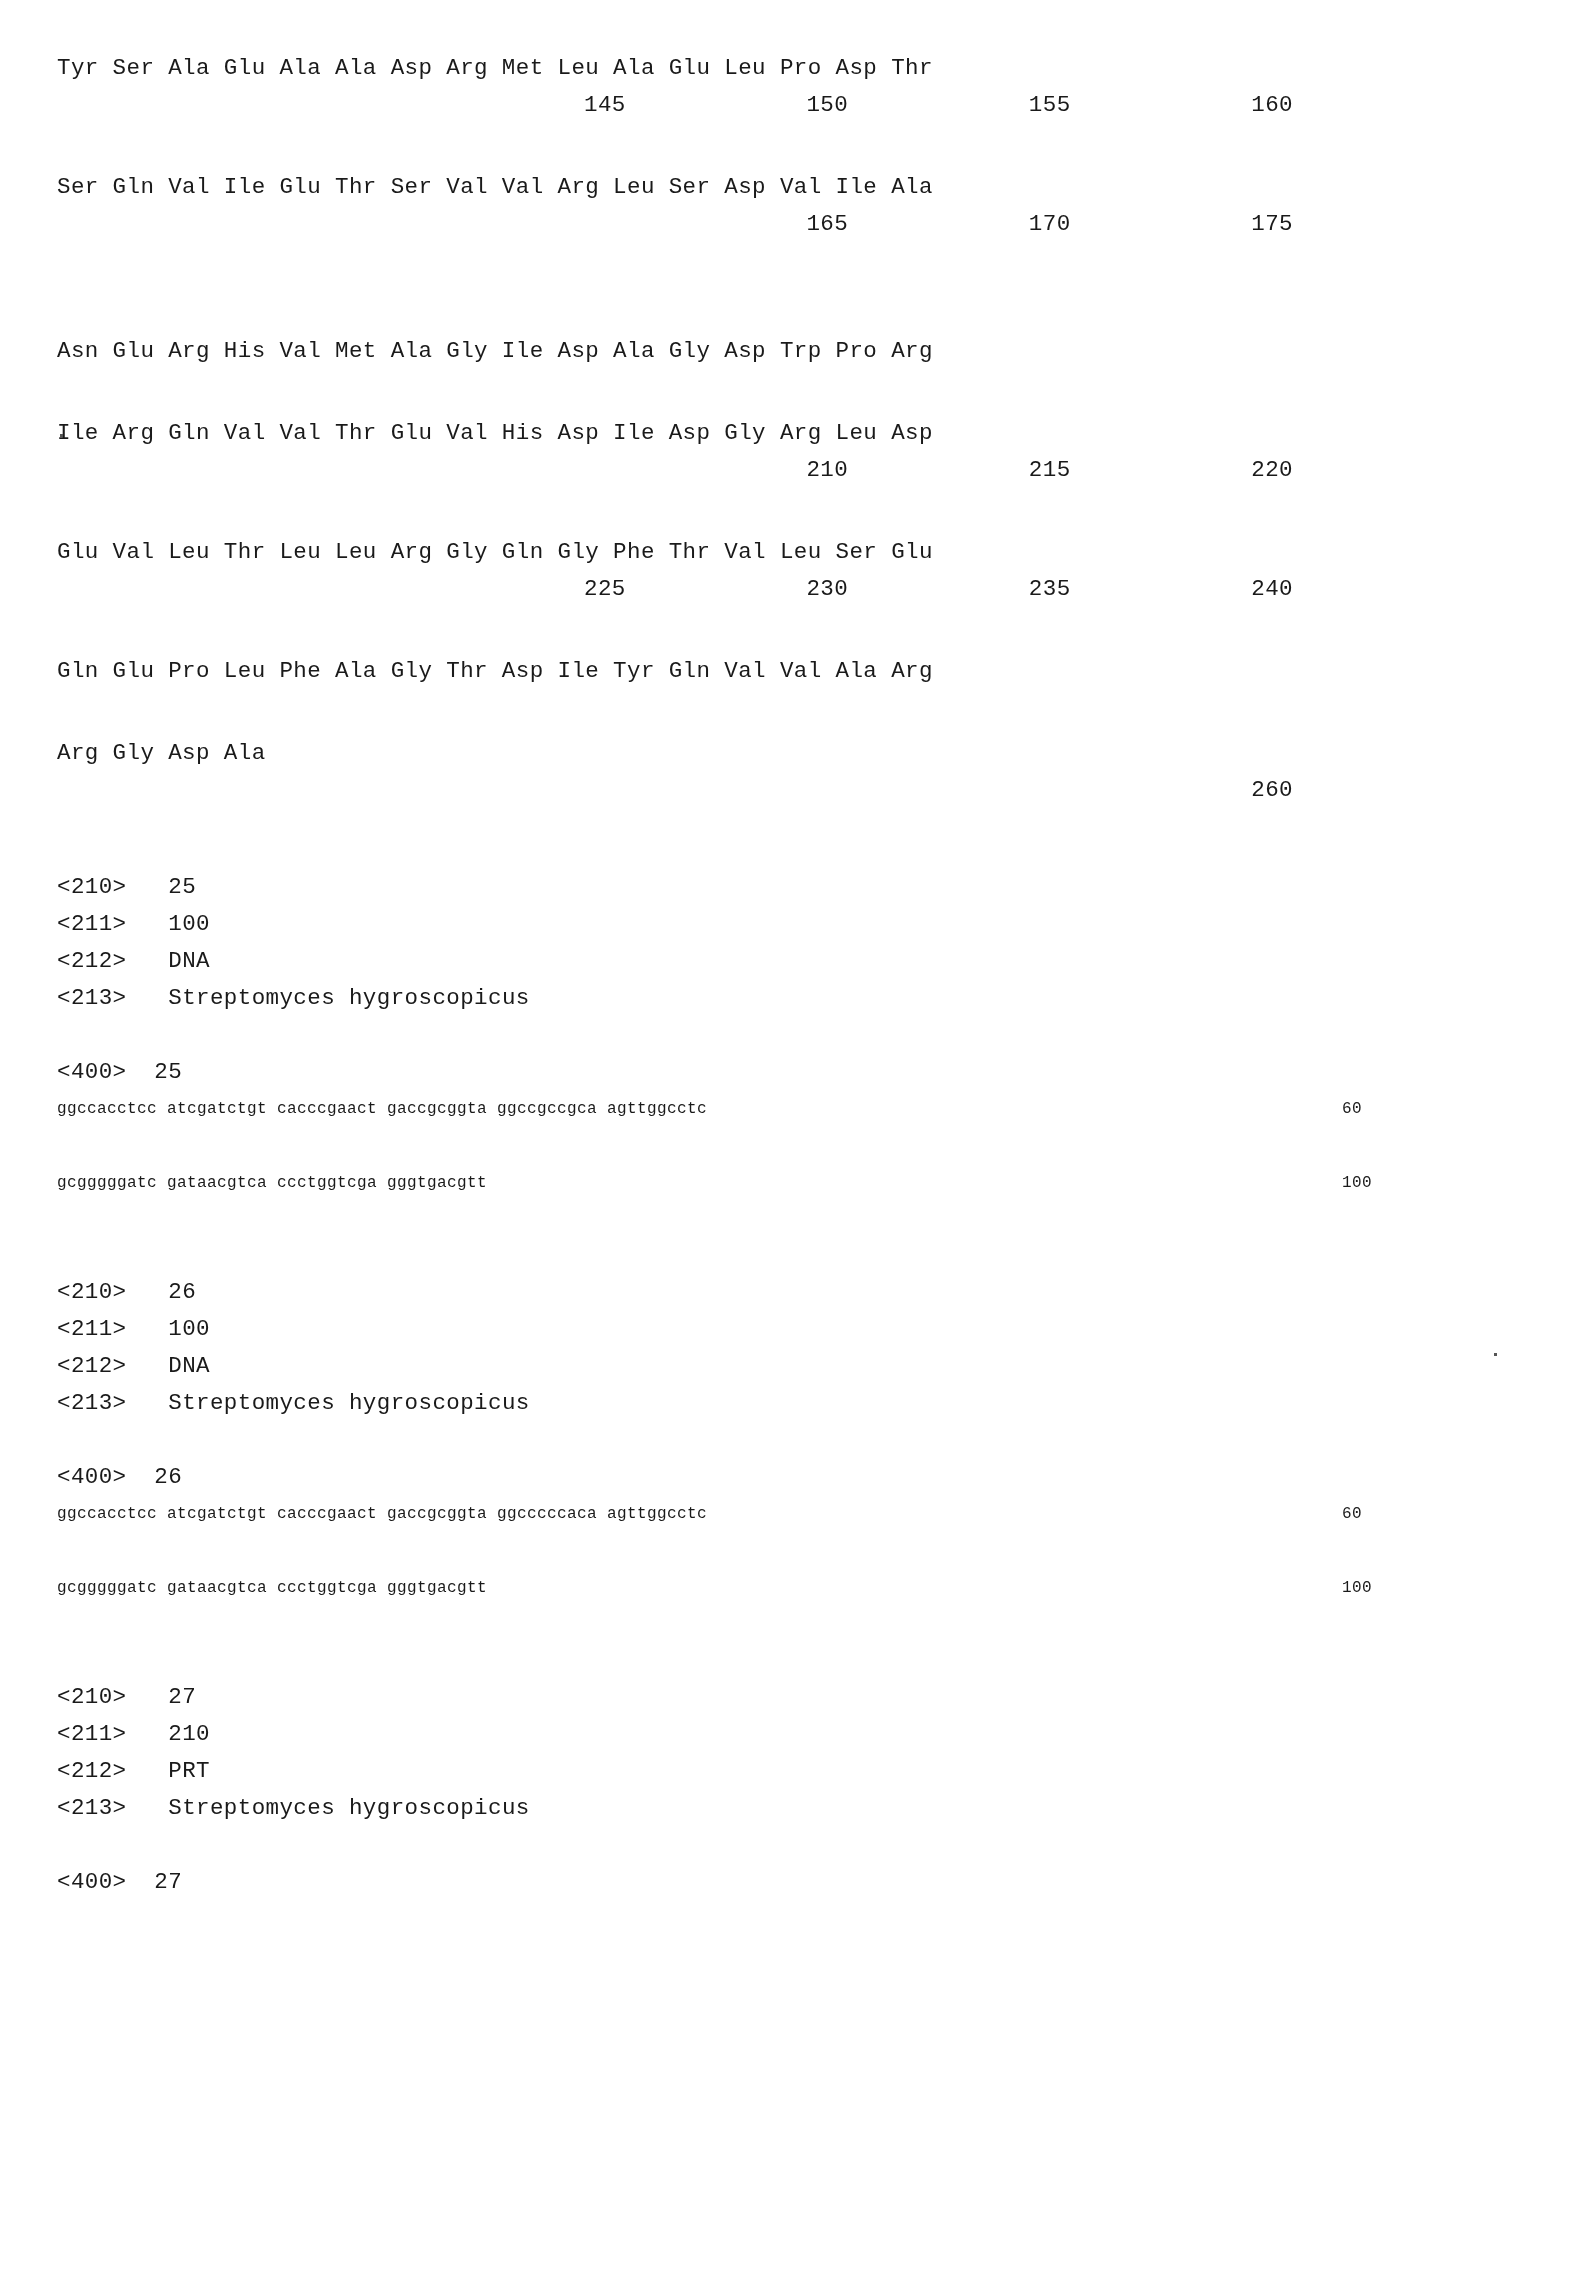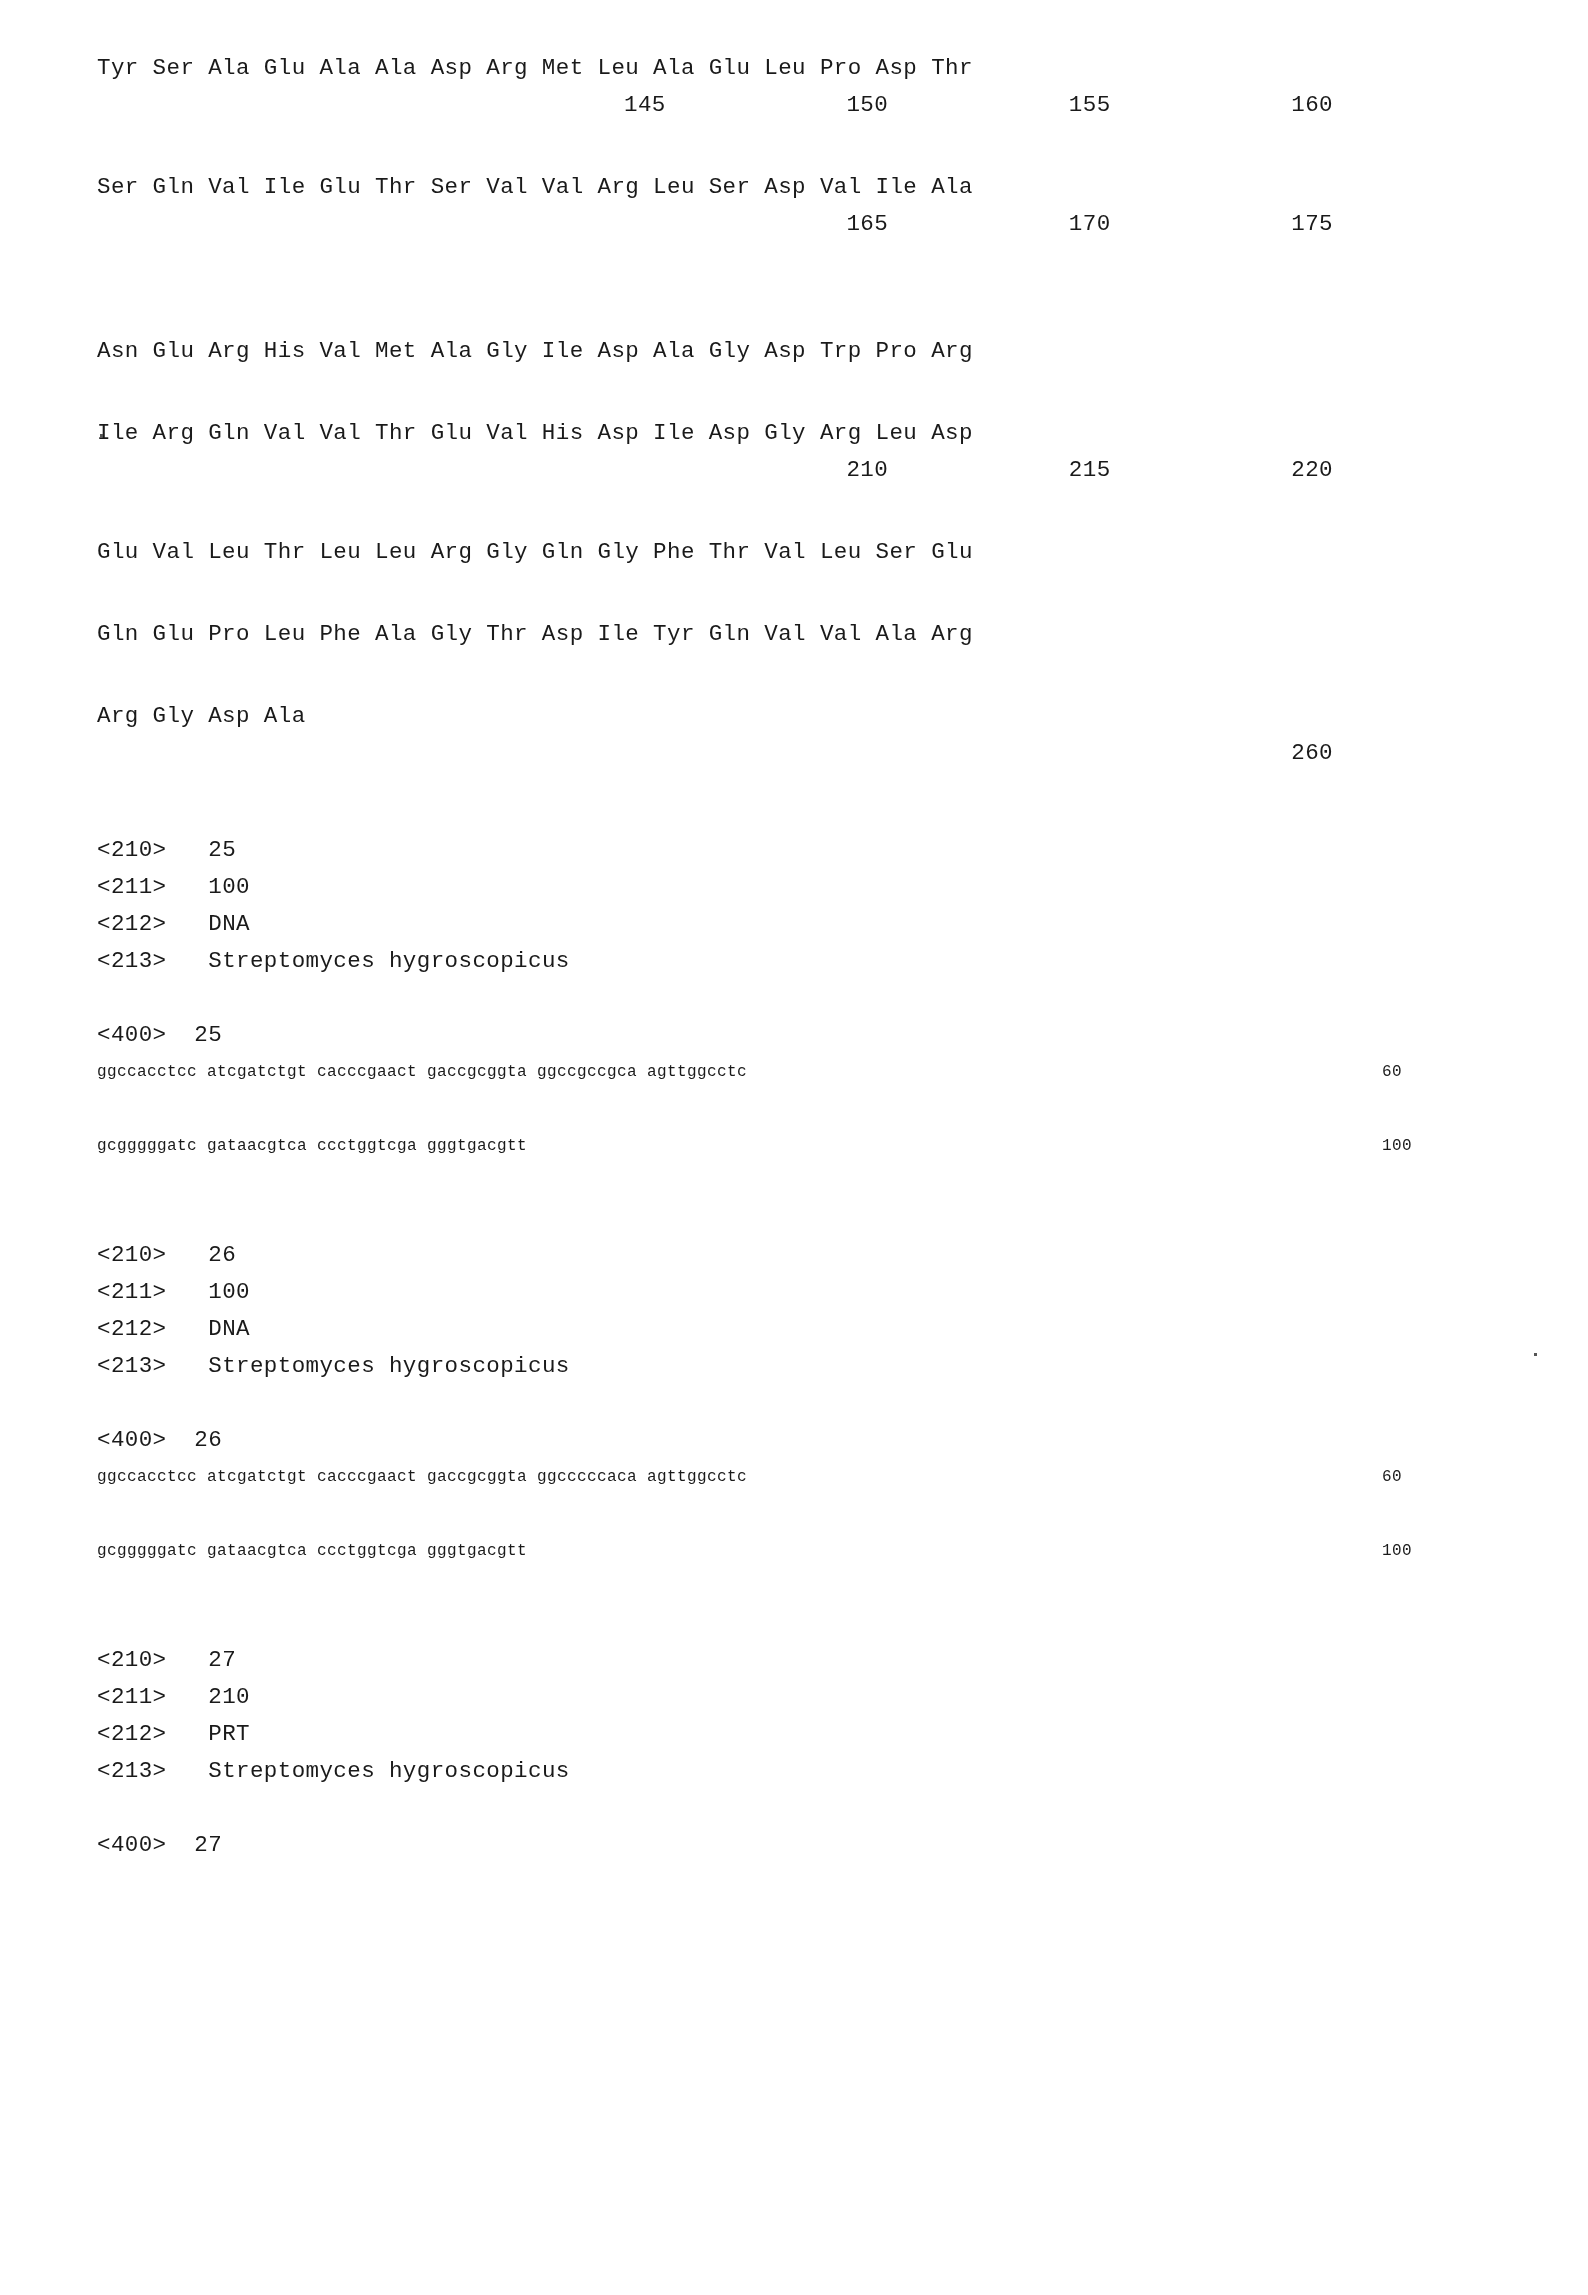--- a/index.html
+++ b/index.html
@@ -12,21 +12,20 @@
     height: 2295px;
     font-family: "Liberation Mono", "DejaVu Sans Mono", monospace;
     color: #1a1a1a;
   }
   .page {
     position: relative;
     width: 1376px;
     height: 2295px;
     box-sizing: border-box;
     padding: 50px 83px 12px 57px;
-    margin-left: 40px;
   }
   .seq-block {
     margin-bottom: 0;
   }
   .line {
     position: relative;
     white-space: pre;
     font-size: 22.5px;
     line-height: 37px;
     letter-spacing: 0.4px;
@@ -98,20 +97,21 @@
     <div class="gap-md"></div>
 
     <div class="seq-block">
       <div class="line residue-line">Ile Arg Gln Val Val Thr Glu Val His Asp Ile Asp Gly Arg Leu Asp</div>
       <div class="line number-line">    210             215             220</div>
     </div>
     <div class="gap-md"></div>
 
     <div class="seq-block">
       <div class="line residue-line">Glu Val Leu Thr Leu Leu Arg Gly Gln Gly Phe Thr Val Leu Ser Glu</div>
+      <div class="line number-line">225             230             235             240</div>
     </div>
     <div class="gap-md"></div>
 
     <div class="seq-block">
       <div class="line residue-line">Gln Glu Pro Leu Phe Ala Gly Thr Asp Ile Tyr Gln Val Val Ala Arg</div>
     </div>
     <div class="gap-md"></div>
 
     <div class="seq-block">
       <div class="line residue-line">Arg Gly Asp Ala</div>

